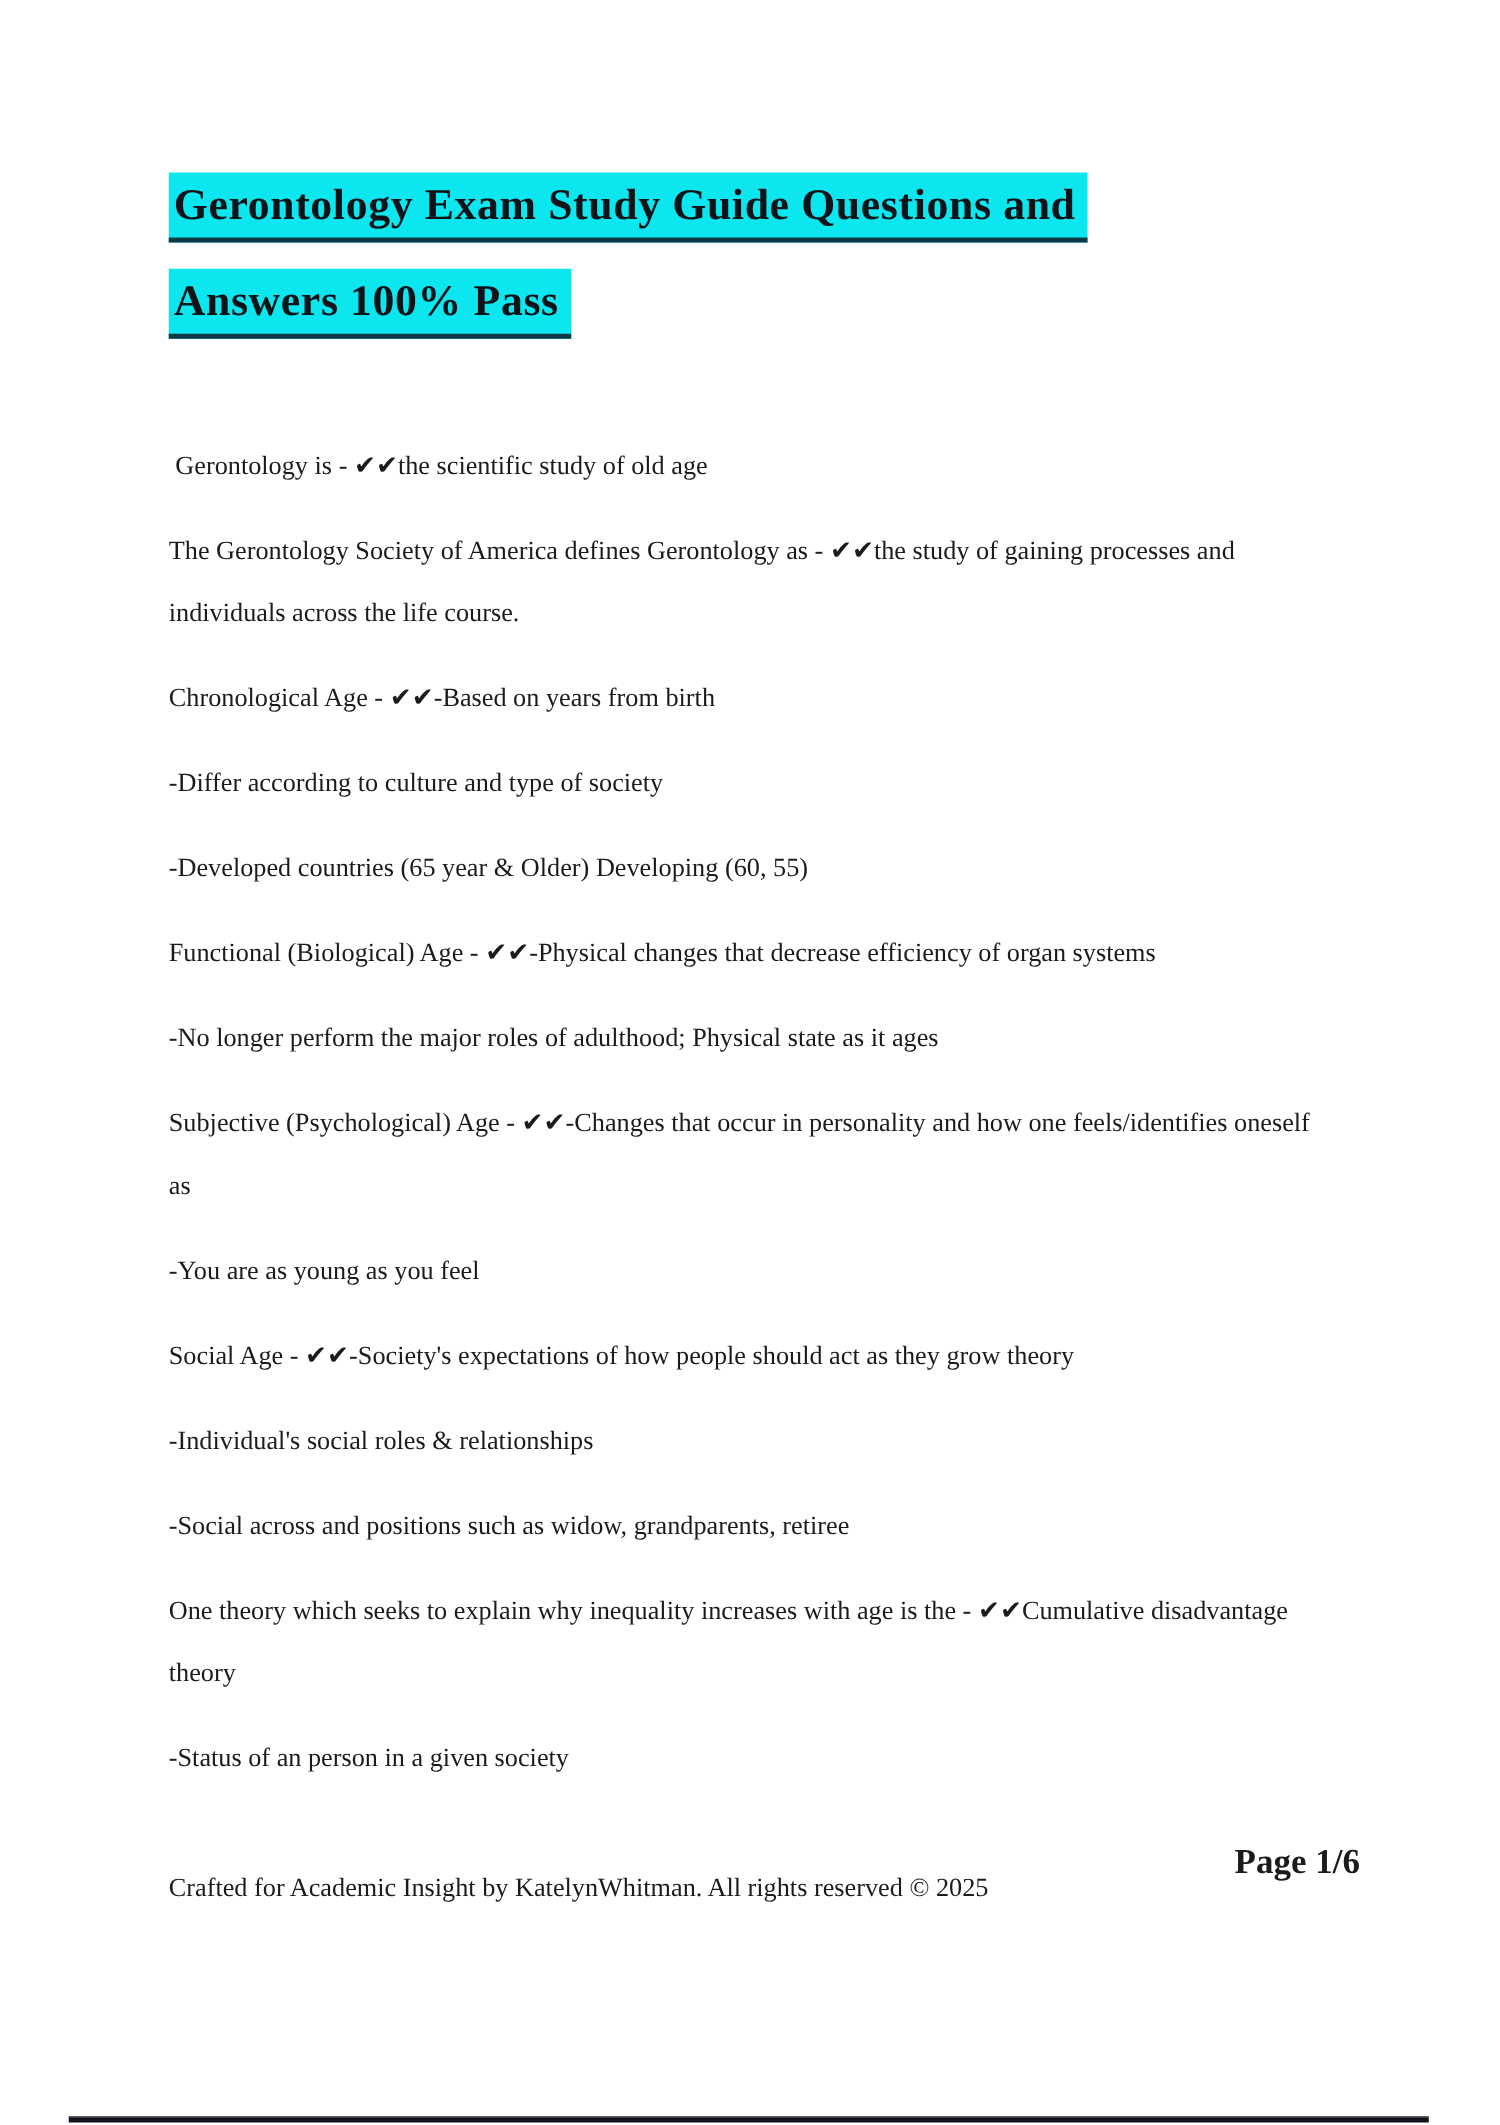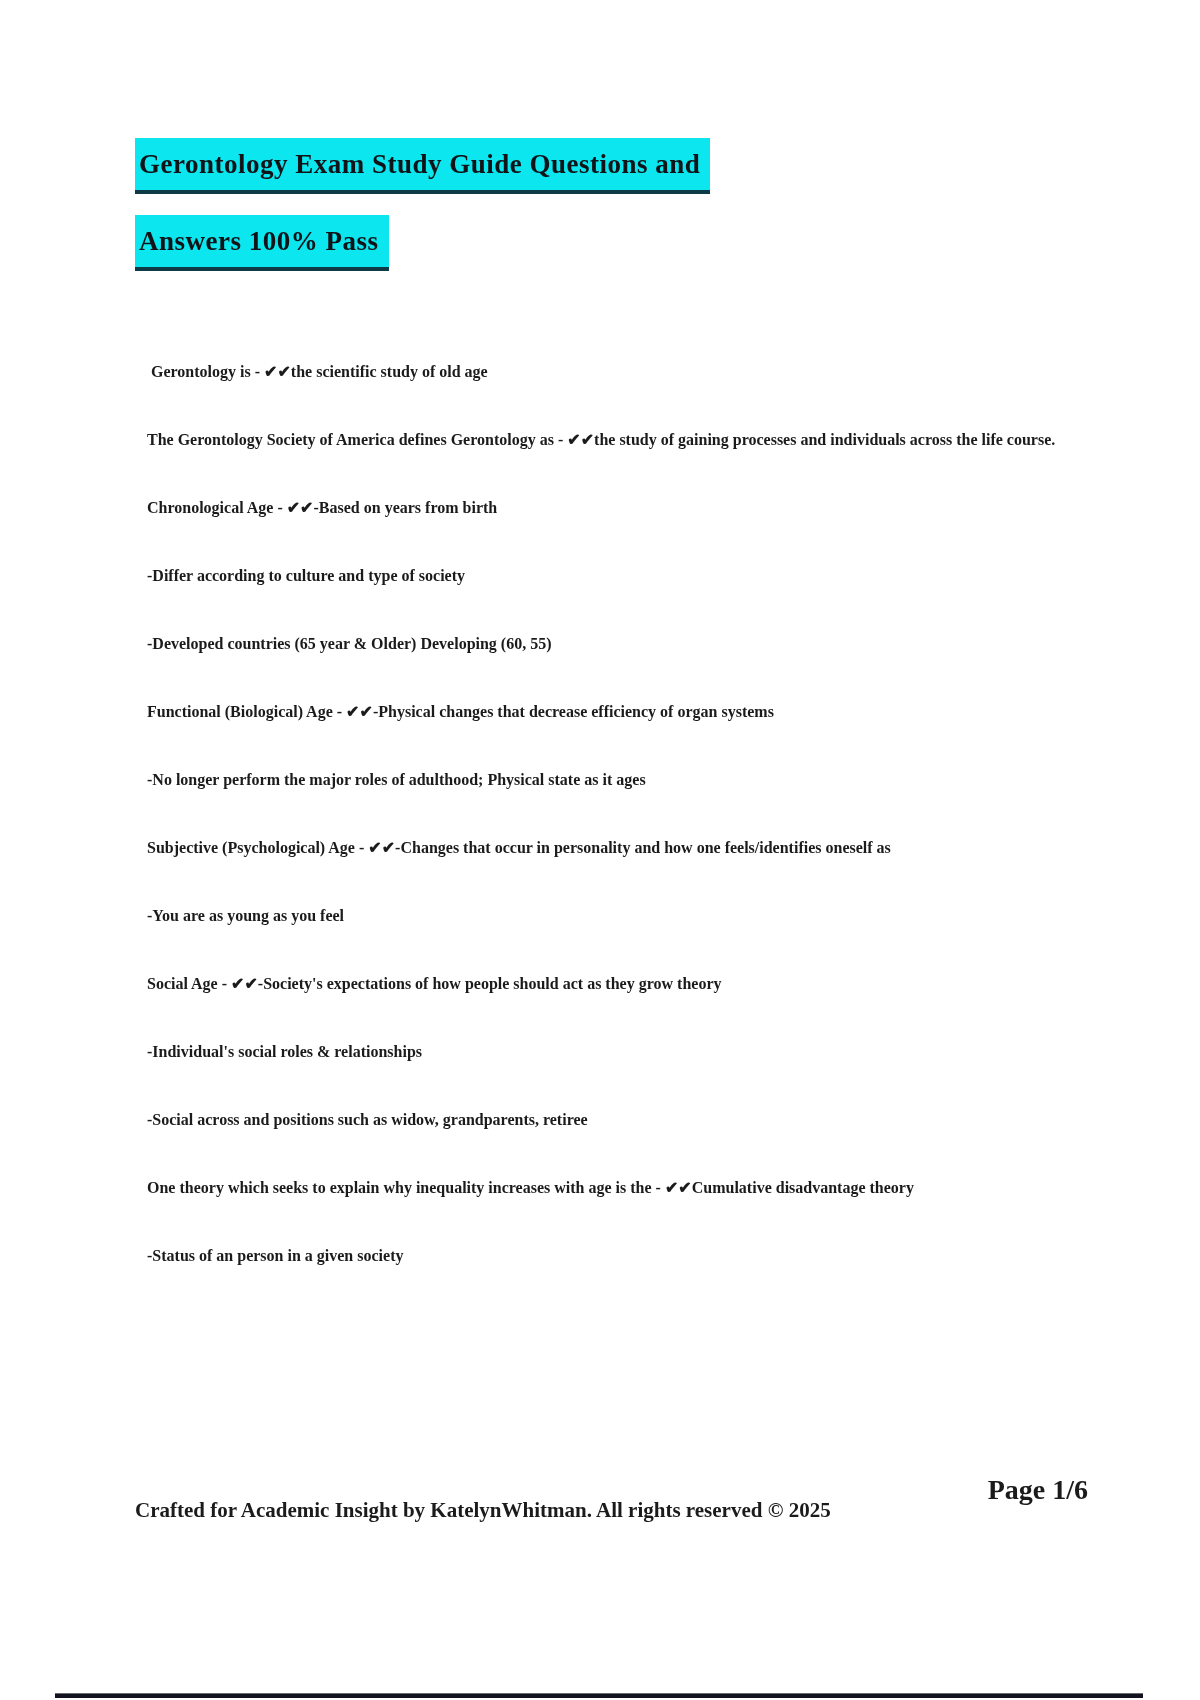--- a/index.html
+++ b/index.html
@@ -13,60 +13,59 @@
     position: relative;
     overflow: hidden;
     font-family: "Liberation Serif", "DejaVu Serif", serif;
     color: #1b1b1b;
   }
   .doc-title {
     position: absolute;
     left: 135px;
     top: 138px;
     margin: 0;
-    font-size: 27px;
+    font-size: 35px;
     font-weight: 700;
     letter-spacing: 0.5px;
   }
   .title-line { margin: 0; }
   .title-line + .title-line { margin-top: 21px; }
   .hl {
     display: inline-block;
     background: #0be6ef;
     color: #101418;
     line-height: 52px;
     padding: 0 10px 0 4px;
     border-bottom: 4px solid #0d3a44;
   }
   .content {
     position: absolute;
     left: 135px;
     top: 347px;
     width: 930px;
   }
   .content p {
-    margin: 0 0 18px 12px;
-    font-size: 16px;
+    margin: 0 0 18px 0;
+    font-size: 21px;
     line-height: 50px;
     white-space: pre-wrap;
-    font-weight: bold;
   }
   .page-number {
     position: absolute;
     top: 1474px;
     right: 112px;
     font-size: 28px;
     font-weight: 700;
   }
   .copyright {
     position: absolute;
     top: 1498px;
     left: 135px;
     font-size: 21px;
-    font-weight: 700;
+    font-weight: 400;
   }
   .bottom-rule {
     position: absolute;
     top: 1693px;
     left: 55px;
     width: 1088px;
     height: 4px;
     background: #12121e;
     border-top: 1px solid #6a6a72;
   }

